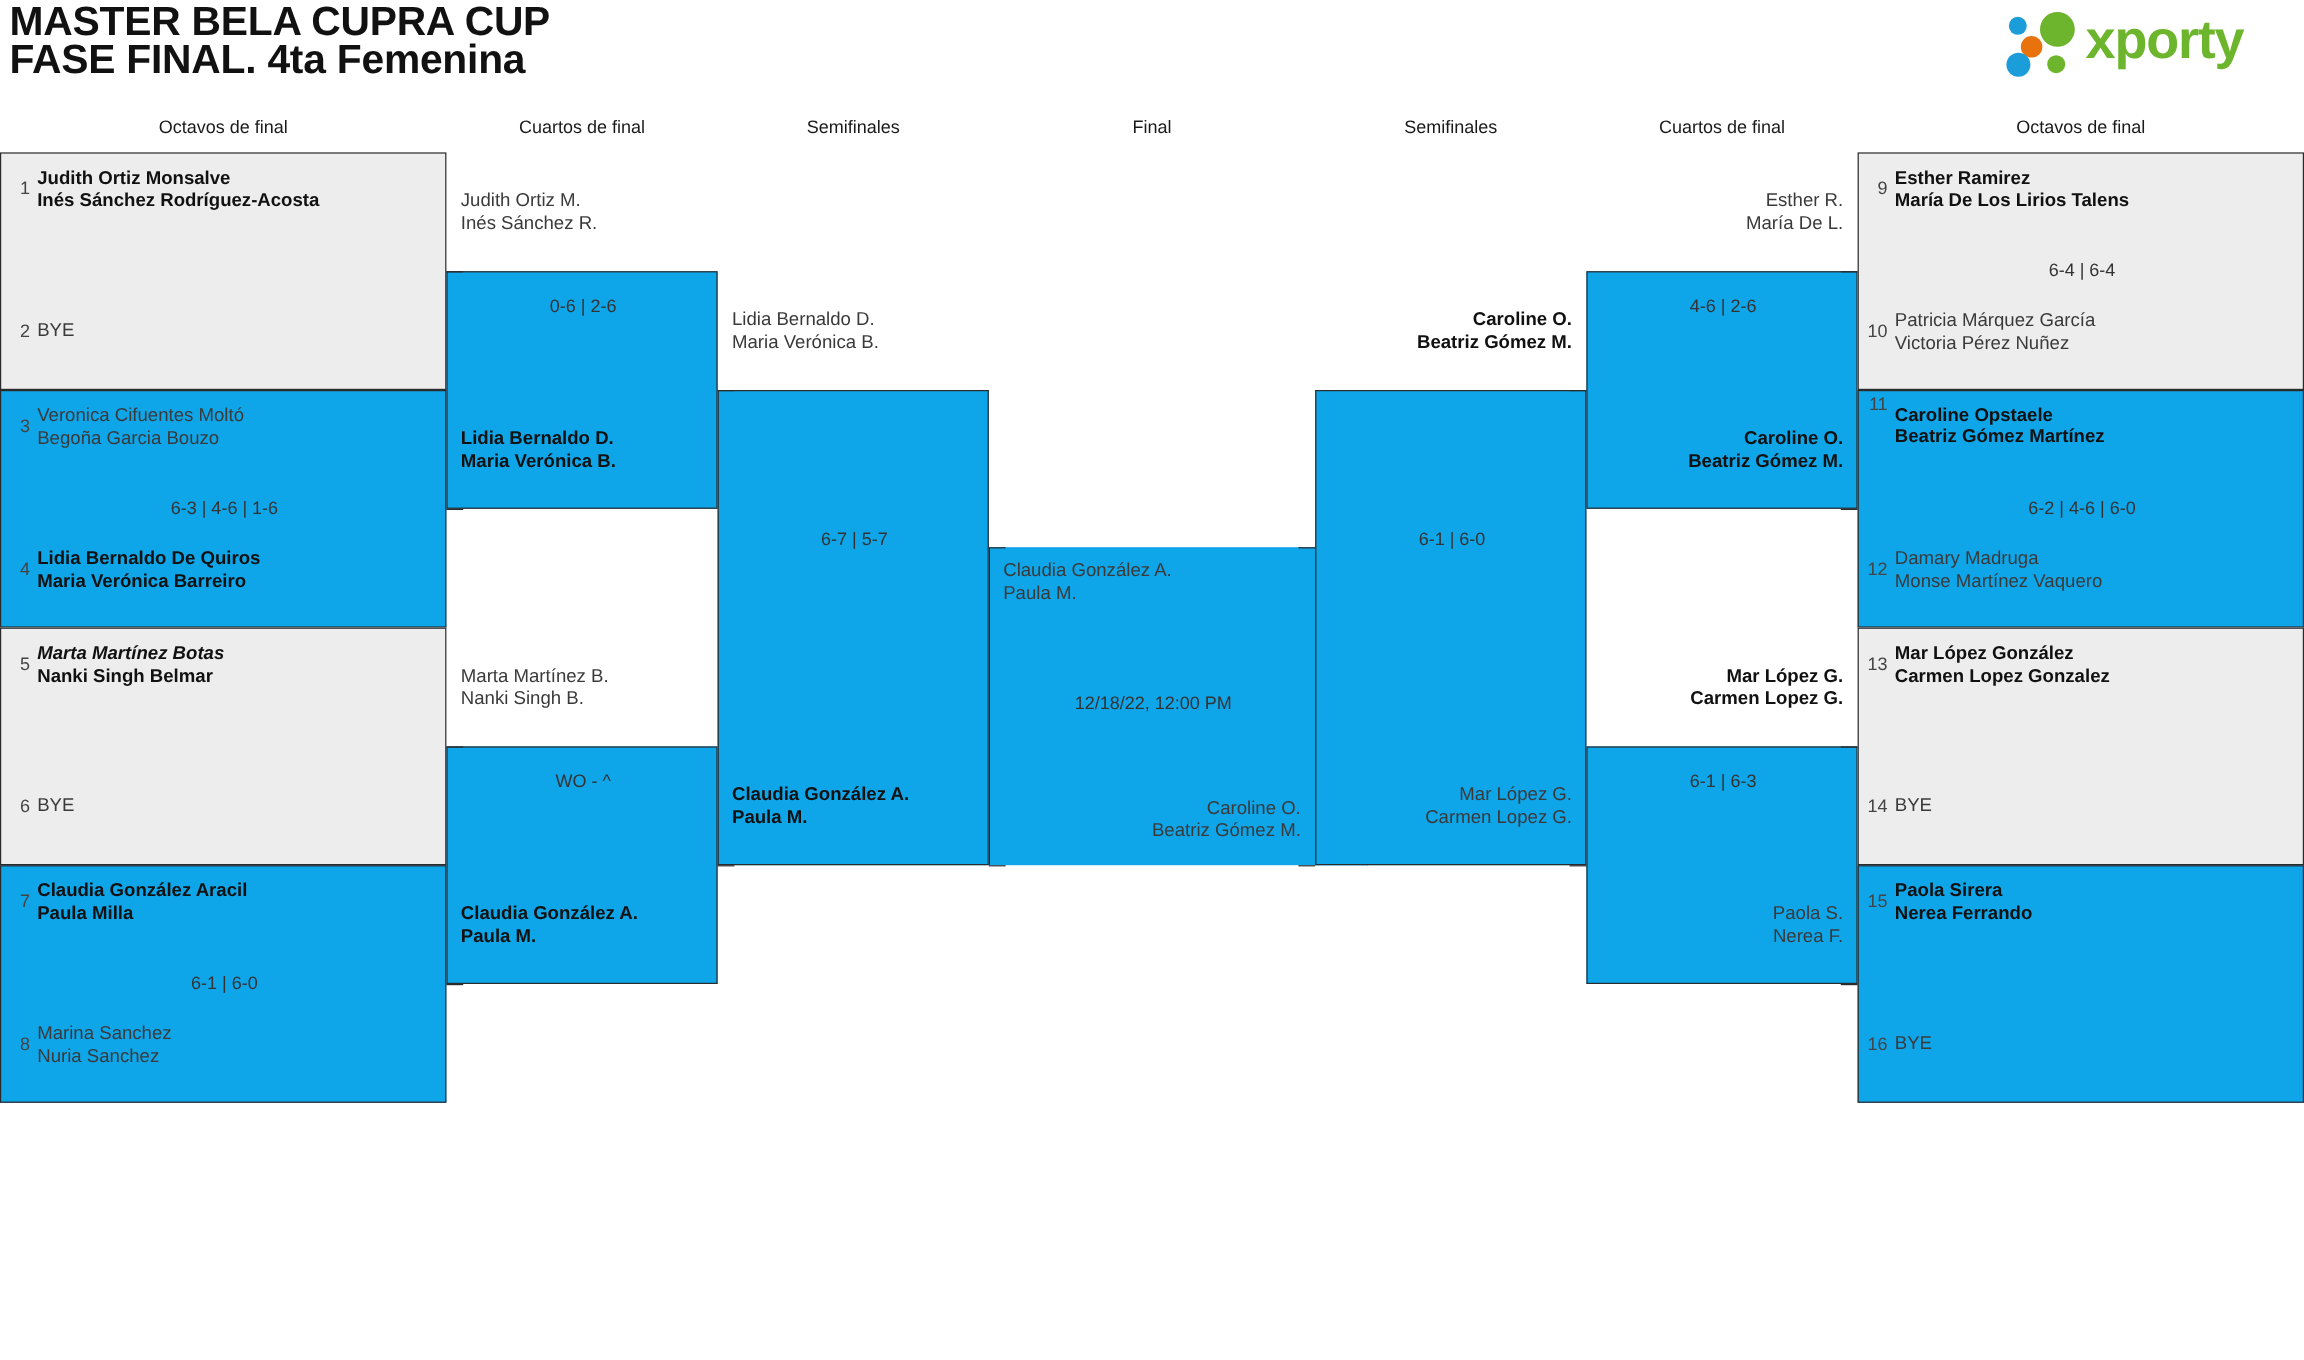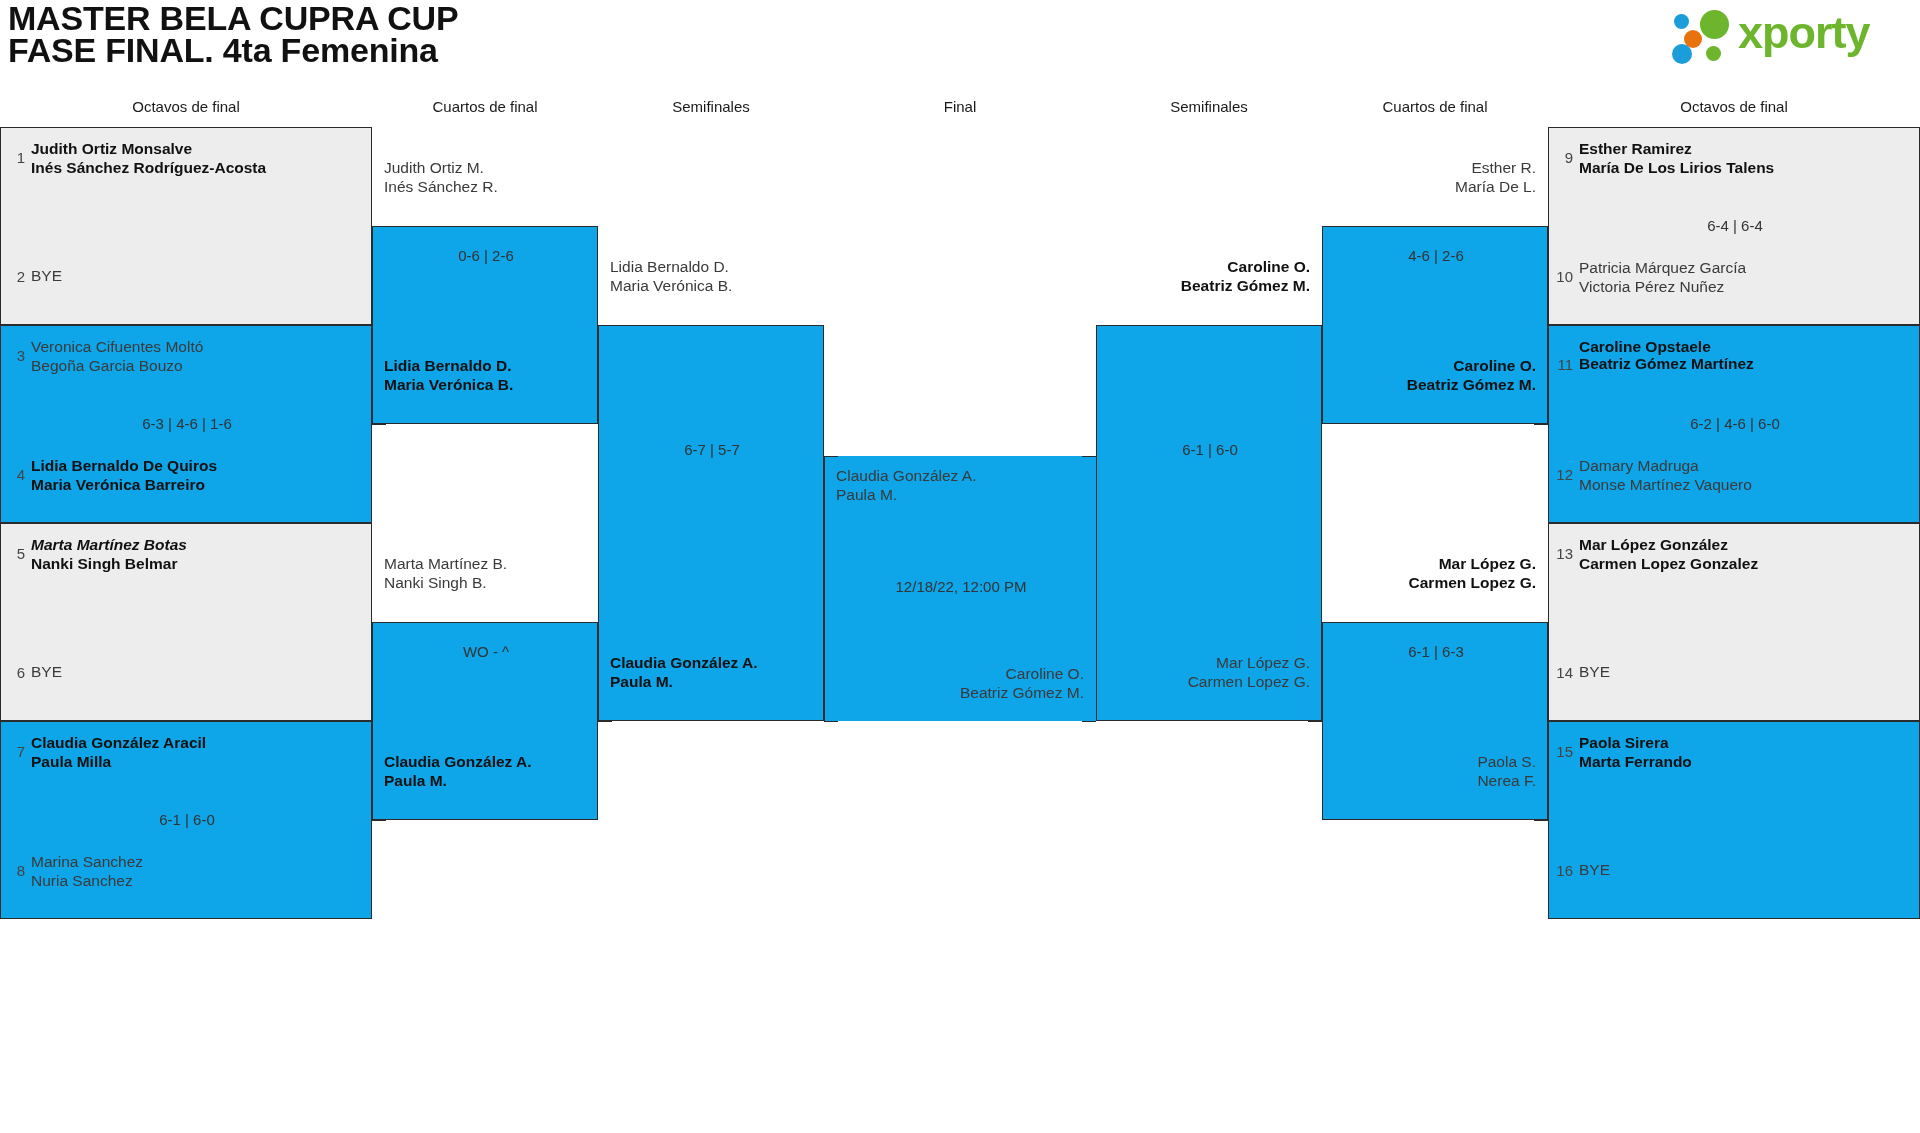--- a/index.html
+++ b/index.html
@@ -195,41 +195,41 @@
     <span class="seed" style="left:-2px; top:21px;">9</span>
     <span class="team win" style="left:30px; top:11px;">Esther Ramirez</span>
     <span class="team win" style="left:30px; top:30px;">María De Los Lirios Talens</span>
     <span class="score" style="left:0px; top:89px; width:372px;">6-4 | 6-4</span>
     <span class="seed" style="left:-2px; top:140px;">10</span>
     <span class="team lose" style="left:30px; top:130px;">Patricia Márquez García</span>
     <span class="team lose" style="left:30px; top:149px;">Victoria Pérez Nuñez</span>
   </div>
 
   <div class="box" style="left:1548px; top:325px; width:372px; height:198px;">
-    <span class="seed" style="left:-2px; top:30px;">11</span>
+    <span class="seed" style="left:-2px; top:3px;">11</span>
     <span class="team win" style="left:30px; top:11px;">Caroline Opstaele</span>
     <span class="team win" style="left:30px; top:28px;">Beatriz Gómez Martínez</span>
     <span class="score" style="left:0px; top:89px; width:372px;">6-2 | 4-6 | 6-0</span>
     <span class="seed" style="left:-2px; top:140px;">12</span>
     <span class="team lose" style="left:30px; top:130px;">Damary Madruga</span>
     <span class="team lose" style="left:30px; top:149px;">Monse Martínez Vaquero</span>
   </div>
 
   <div class="box shaded" style="left:1548px; top:523px; width:372px; height:198px;">
     <span class="seed" style="left:-2px; top:21px;">13</span>
     <span class="team win" style="left:30px; top:11px;">Mar López González</span>
     <span class="team win" style="left:30px; top:30px;">Carmen Lopez Gonzalez</span>
     <span class="seed" style="left:-2px; top:140px;">14</span>
     <span class="bye" style="left:30px; top:139px;">BYE</span>
   </div>
 
   <div class="box" style="left:1548px; top:721px; width:372px; height:198px;">
     <span class="seed" style="left:-2px; top:21px;">15</span>
     <span class="team win" style="left:30px; top:11px;text-align:center;">Paola Sirera</span>
-    <span class="team win" style="left:30px; top:30px;">Marta Ferrando</span>
+    <span class="team win" style="left:30px; top:30px;">Nerea Ferrando</span>
     <span class="seed" style="left:-2px; top:140px;">16</span>
     <span class="bye" style="left:30px; top:139px;">BYE</span>
   </div>
 
   <div class="hline" style="left:372px; top:226px; width:14px;"></div>
   <div class="hline" style="left:372px; top:424px; width:14px;"></div>
   <div class="hline" style="left:372px; top:622px; width:14px;"></div>
   <div class="hline" style="left:372px; top:820px; width:14px;"></div>
 
   <div class="hline" style="left:598px; top:325px; width:14px;"></div>

